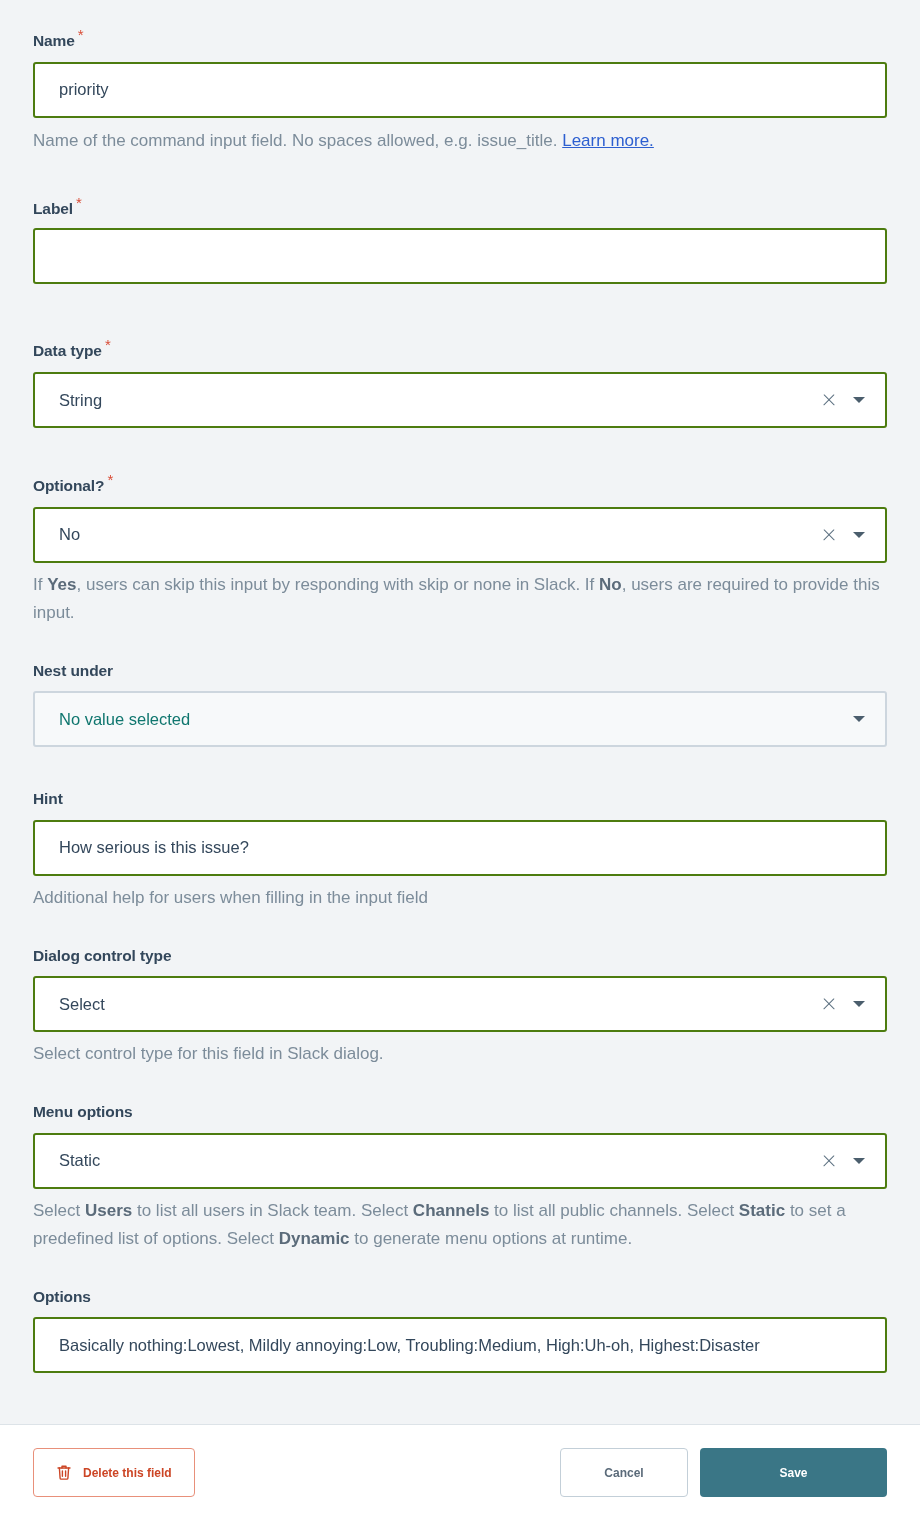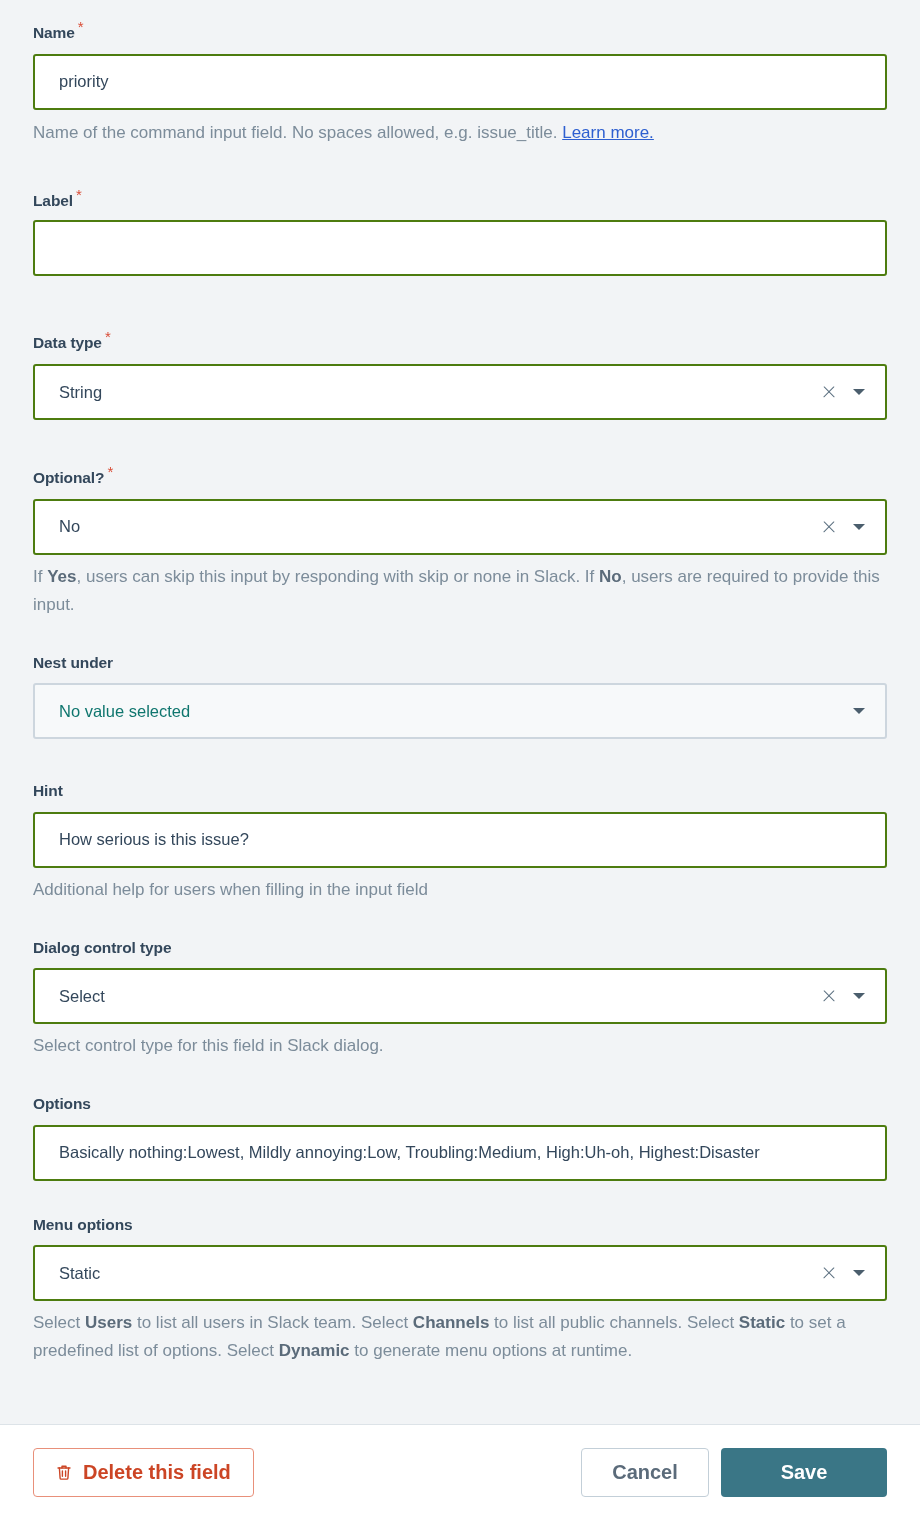--- a/index.html
+++ b/index.html
@@ -13,21 +13,21 @@
     font-family: "Liberation Sans", sans-serif;
     background: #f2f4f6;
     color: #33475b;
     overflow: hidden;
     position: relative;
   }
 
   
   .form-area {
     position: absolute;
-    top: 0;
+    top: 8px;
     left: 0;
     width: 920px;
     height: 1424px;
     background: #f2f4f6;
     padding: 0 33px;
     overflow: hidden;
   }
 
   .field {
     margin-bottom: 0;
@@ -138,21 +138,21 @@
     background: #ffffff;
     border-top: 1px solid #dde3e8;
     display: flex;
     align-items: center;
     padding: 0 33px;
   }
 
   .btn {
     height: 49px;
     border-radius: 4px;
-    font-size: 20px;
+    font-size: 12px;
     font-weight: bold;
     display: inline-flex;
     align-items: center;
     justify-content: center;
     cursor: pointer;
     border: 1px solid transparent;
     background: #fff;
     font-family: "Liberation Sans", sans-serif;
   }
 
@@ -165,21 +165,21 @@
 
   .btn-cancel {
     border-color: #c3cfd8;
     color: #5b6b7a;
     width: 128px;
   }
 
   .btn-save {
     background: #3a7686;
     color: #ffffff;
-    width: 166px;
+    width: 187px;
     margin-left: 12px;
   }
 
   .footer-right {
     margin-left: auto;
     display: flex;
     align-items: center;
   }
 
   .trash-icon { flex: none; display: block; }
@@ -256,37 +256,37 @@
       <span class="value">Select</span>
       <span class="adornments">
         <span class="icon-x"></span>
         <span class="icon-caret"></span>
       </span>
     </div>
     <div class="help-text" style="margin-top:8px;">Select control type for this field in Slack dialog.</div>
   </div>
 
   <div class="field" style="margin-top:36px;">
-    <span class="field-label">Options</span>
-    <div class="control" style="margin-top:13px;">
-      <span class="value">Basically nothing:Lowest, Mildly annoying:Low, Troubling:Medium, High:Uh-oh, Highest:Disaster</span>
-    </div>
-  </div>
-
-  <div class="field" style="margin-top:36px;">
     <span class="field-label">Menu options</span>
     <div class="control" style="margin-top:13px;">
       <span class="value">Static</span>
       <span class="adornments">
         <span class="icon-x"></span>
         <span class="icon-caret"></span>
       </span>
     </div>
     <div class="help-text" style="margin-top:8px;">
       <span>Select </span><b>Users</b><span> to list all users in Slack team. Select </span><b>Channels</b><span> to list all public channels. Select </span><b>Static</b><span> to set a predefined list of options. Select </span><b>Dynamic</b><span> to generate menu options at runtime.</span>
+    </div>
+  </div>
+
+  <div class="field" style="margin-top:36px;">
+    <span class="field-label">Options</span>
+    <div class="control" style="margin-top:13px;">
+      <span class="value">Basically nothing:Lowest, Mildly annoying:Low, Troubling:Medium, High:Uh-oh, Highest:Disaster</span>
     </div>
   </div>
 
 </div>
 
 <div class="footer">
 
   <button class="btn btn-delete">
     <svg class="trash-icon" width="16" height="17" viewBox="0 0 16 17" fill="none" stroke="#cc4525" stroke-width="1.4" stroke-linecap="round" stroke-linejoin="round">
       <path d="M2 4h12"></path>

